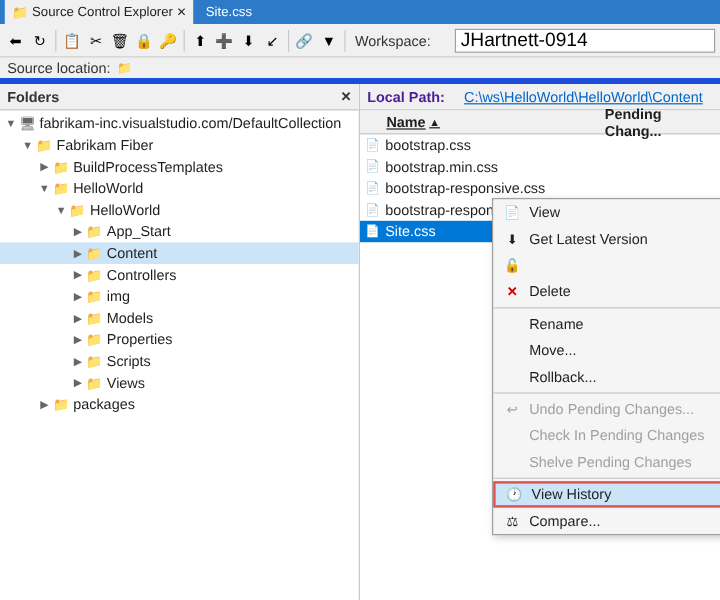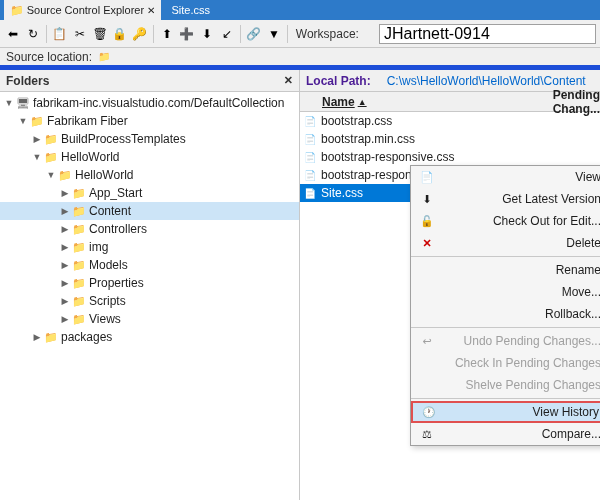--- a/index.html
+++ b/index.html
@@ -110,21 +110,20 @@
       font-size: 10px;
     }
     .source-location-path {
       color: #333;
     }
 
     
     .main-content {
       display: flex;
       height: calc(500px - 70px);
-      text-align: right;
     }
 
     
     .folders-panel {
       width: 300px;
       border-right: 1px solid #c8c8c8;
       background: white;
       display: flex;
       flex-direction: column;
     }
@@ -205,20 +204,21 @@
       padding: 0 6px;
       font-size: 12px;
     }
     .local-path-label {
       color: #4c1d95;
       margin-right: 16px;
       font-weight: bold;
     }
     .local-path-value {
       color: #0066cc;
+      text-decoration: underline;
       cursor: pointer;
     }
 
     .files-columns {
       display: flex;
       background: #f0f0f0;
       border-bottom: 1px solid #c8c8c8;
       height: 20px;
       align-items: center;
     }
@@ -502,21 +502,20 @@
       <div class="ctx-item">
         <span class="ctx-icon">📄</span>
         <span class="ctx-label">View</span>
       </div>
       <div class="ctx-item">
         <span class="ctx-icon">⬇</span>
         <span class="ctx-label">Get Latest Version</span>
       </div>
       <div class="ctx-item">
         <span class="ctx-icon">🔓</span>
-        <span class="ctx-label">Check Out for Edit...</span>
       </div>
       <div class="ctx-item">
         <span class="ctx-icon" style="color:#c00;font-weight:bold;">✕</span>
         <span class="ctx-label">Delete</span>
       </div>
       <div class="ctx-separator"></div>
       <div class="ctx-item">
         <span class="ctx-icon"></span>
         <span class="ctx-label">Rename</span>
       </div>

